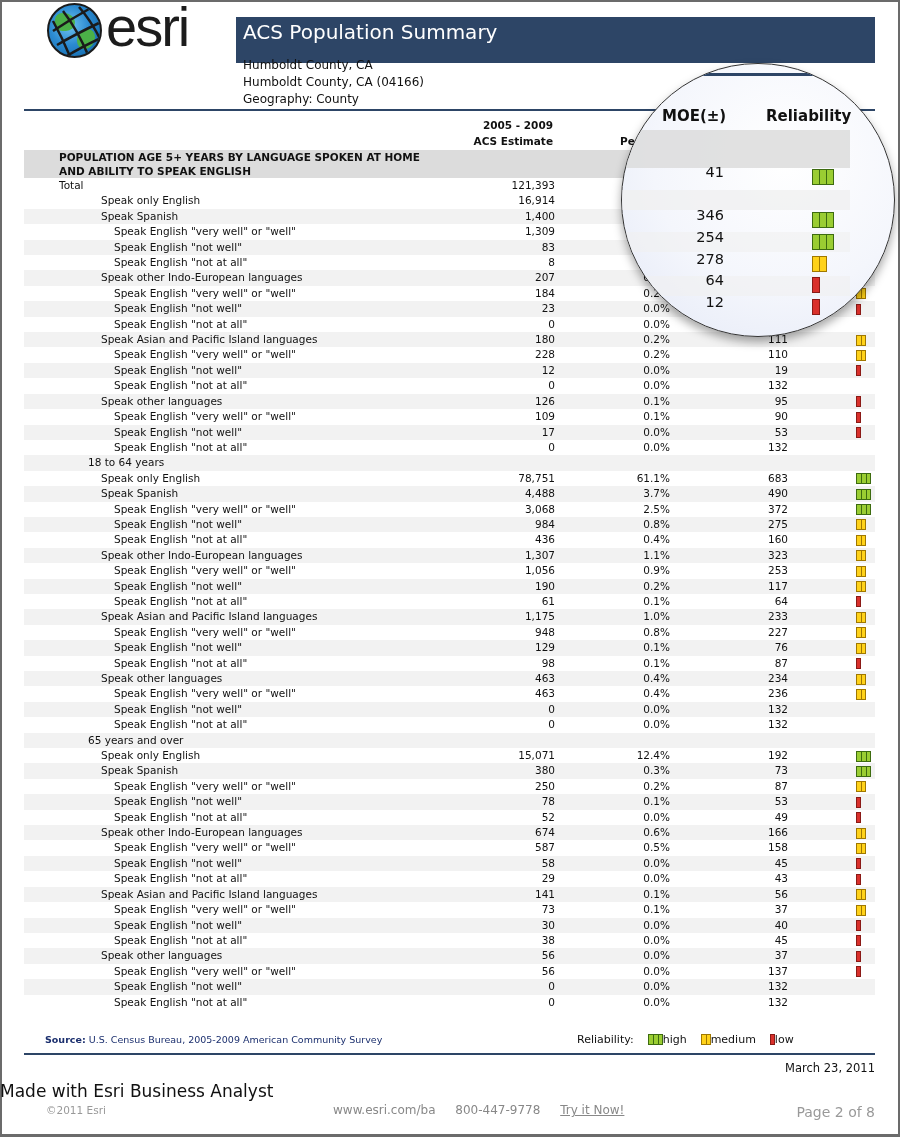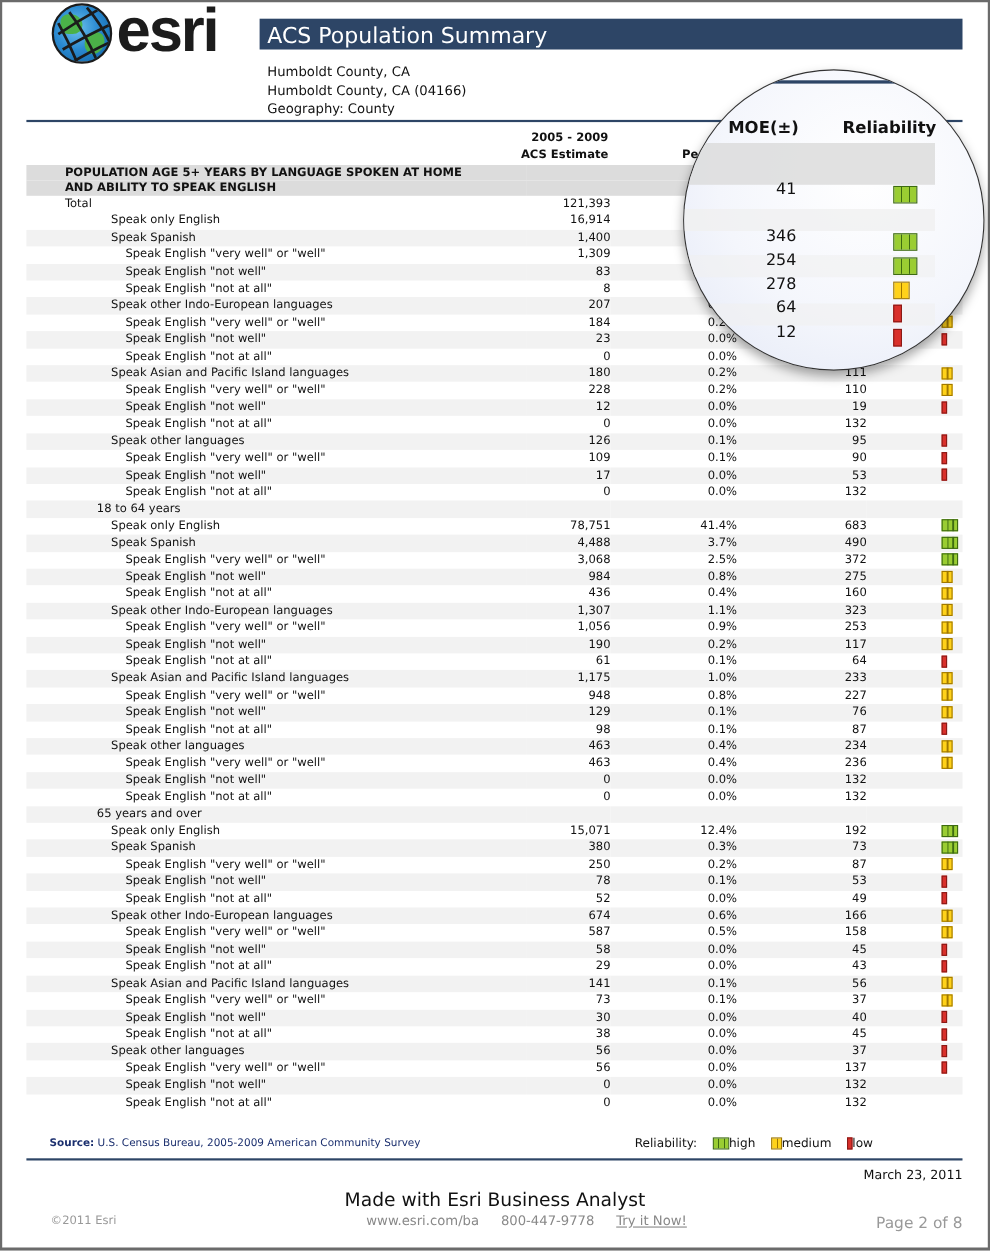--- a/index.html
+++ b/index.html
@@ -3,22 +3,22 @@
 <meta charset="utf-8">
 <style>
   * { box-sizing: border-box; margin: 0; padding: 0; }
   body { width: 900px; height: 1137px; background: #fff; font-family: "DejaVu Sans", sans-serif; position: relative; overflow: hidden; }
   .frame { position: absolute; left: 0; top: 0; width: 900px; height: 1137px; border: 2px solid #6b6b6b; border-bottom: 3px solid #6b6b6b; }
   .logo { position: absolute; left: 47px; top: 3px; display: flex; align-items: center; }
   .globe { width: 55px; height: 55px; border-radius: 50%; background: radial-gradient(circle at 40% 40%, #6fc3ee 0%, #2b8ad1 45%, #0c5f9e 100%); border: 2px solid #1b1b1b; position: relative; overflow: hidden; }
   .globe .land1 { position: absolute; left: 6px; top: 8px; width: 20px; height: 18px; background: #4bb148; border-radius: 40% 60% 50% 40%; }
   .globe .land2 { position: absolute; left: 28px; top: 24px; width: 18px; height: 20px; background: #4bb148; border-radius: 50% 40% 60% 40%; }
   .globe svg { position: absolute; left: 0; top: 0; }
-  .logo-text { font-family: "Liberation Sans", sans-serif; font-weight: bold; font-size: 56px; color: #1c1c1c; margin-left: 4px; letter-spacing: -2px; line-height: 1; margin-top: -8px; }
-  .title-bar { position: absolute; left: 236px; top: 17px; width: 639px; height: 28px; background: #2d4566; color: #fff; font-family: "DejaVu Sans", sans-serif; font-size: 20px; line-height: 31px; padding-left: 7px; }
+  .logo-text { font-family: "Liberation Sans", sans-serif; font-weight: normal; font-size: 56px; color: #1c1c1c; margin-left: 4px; letter-spacing: -2px; line-height: 1; margin-top: -8px; }
+  .title-bar { position: absolute; left: 236px; top: 17px; width: 639px; height: 46px; background: #2d4566; color: #fff; font-family: "DejaVu Sans", sans-serif; font-size: 20px; line-height: 31px; padding-left: 7px; }
   .geo { position: absolute; left: 243px; top: 57px; font-size: 12px; line-height: 17px; color: #111; }
   .rule-top { position: absolute; left: 24px; top: 109px; width: 851px; height: 2px; background: #2d4566; }
   .colhead { position: absolute; top: 117px; font-size: 10.5px; font-weight: bold; text-align: right; line-height: 16px; color: #111; }
   table { position: absolute; left: 24px; top: 150px; width: 851px; border-collapse: collapse; font-size: 10.5px; color: #111; }
   td { height: 15.4px; line-height: 15.4px; padding: 0; white-space: nowrap; }
   tr.sec td { background: #dcdcdc; font-weight: bold; height: 14px; line-height: 14px; }
   tr.alt td { background: #f2f2f2; }
   td.lab { padding-left: 35px; width: 455px; }
   td.lab.l1 { padding-left: 64px; }
   td.lab.l2 { padding-left: 77px; }
@@ -31,21 +31,21 @@
   .ri.high { width: 15px; background: repeating-linear-gradient(90deg, #9acd32 0 4px, #3d6b10 4px 5px); border-color: #3d6b10; }
   .ri.medium { width: 10px; background: repeating-linear-gradient(90deg, #ffd21a 0 4px, #a07800 4px 5px); border-color: #a07800; margin-right: 5px; }
   .ri.low { width: 5px; background: #d9302b; border-color: #8a1a16; margin-right: 10px; }
   .source { position: absolute; left: 45px; top: 1034px; font-size: 9.5px; color: #1b2f6e; }
   .source b { font-weight: bold; }
   .legend { position: absolute; left: 577px; top: 1033px; font-size: 11px; color: #111; display: flex; align-items: center; gap: 0; }
   .legend .ri { margin-right: 0; }
   .legend .gap { width: 14px; }
   .rule-bot { position: absolute; left: 24px; top: 1053px; width: 851px; height: 2px; background: #2d4566; }
   .date { position: absolute; right: 25px; top: 1061px; font-size: 11.5px; color: #111; }
-  .made { position: absolute; left: 0; width: 900px; top: 1081px; text-align: center; font-size: 17px; color: #111; }
+  .made { position: absolute; left: 0; width: 900px; top: 1081px; text-align: left; font-size: 17px; color: #111; }
   .copy { position: absolute; left: 46px; top: 1104px; font-size: 10.5px; color: #999; }
   .contact { position: absolute; left: 333px; top: 1103px; font-size: 12px; color: #888; }
   .contact span { margin-right: 16px; }
   .contact a { color: #888; text-decoration: underline; }
   .page { position: absolute; right: 25px; top: 1104px; font-size: 14px; color: #999; }
   
   .mag { position: absolute; left: 621px; top: 63px; width: 274px; height: 274px; border-radius: 50%; border: 1.5px solid #333; overflow: hidden; background: radial-gradient(circle at 60% 35%, #ffffff 0%, #f4f6fc 55%, #e3e8f6 100%); box-shadow: 0 5px 10px rgba(0,0,0,0.35); }
   .mag .inner { position: absolute; left: 0; top: 0; width: 274px; height: 274px; }
   .mag .mrule { position: absolute; left: 0; top: 9px; width: 274px; height: 3px; background: #2d4566; }
   .mag .mhead { position: absolute; top: 43px; font-size: 15px; font-weight: bold; color: #111; }
@@ -234,21 +234,21 @@
       <tr class="alt">
         <td class="lab l1">18 to 64 years</td>
         <td class="est"></td>
         <td class="pct"></td>
         <td class="moe"></td>
         <td class="rel"></td>
       </tr>
       <tr>
         <td class="lab l2">Speak only English</td>
         <td class="est">78,751</td>
-        <td class="pct">41.4%</td>
+        <td class="pct">61.1%</td>
         <td class="moe">683</td>
         <td class="rel"><span class="ri high"></span></td>
       </tr>
       <tr class="alt">
         <td class="lab l2">Speak Spanish</td>
         <td class="est">4,488</td>
         <td class="pct">3.7%</td>
         <td class="moe">490</td>
         <td class="rel"><span class="ri high"></span></td>
       </tr>

